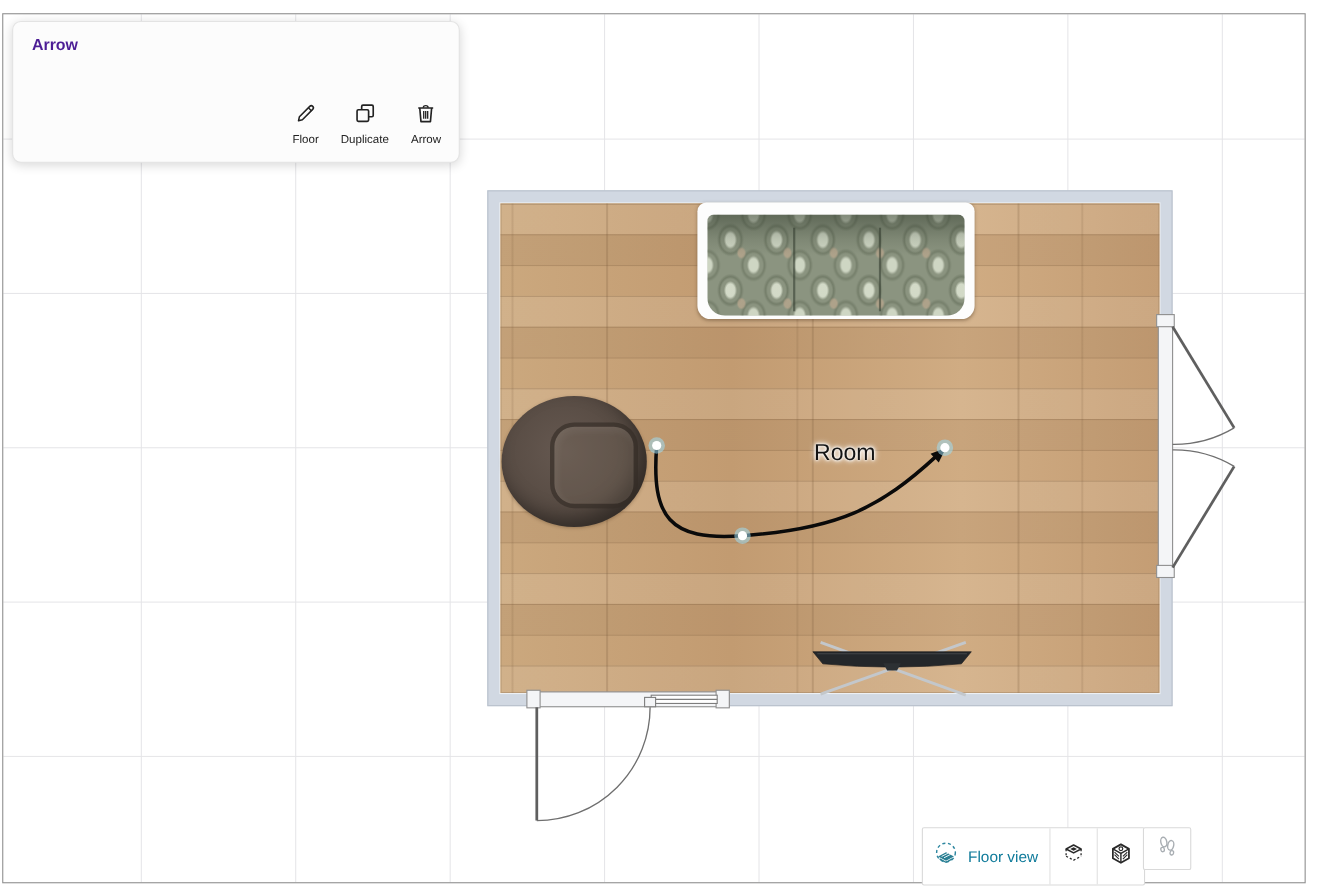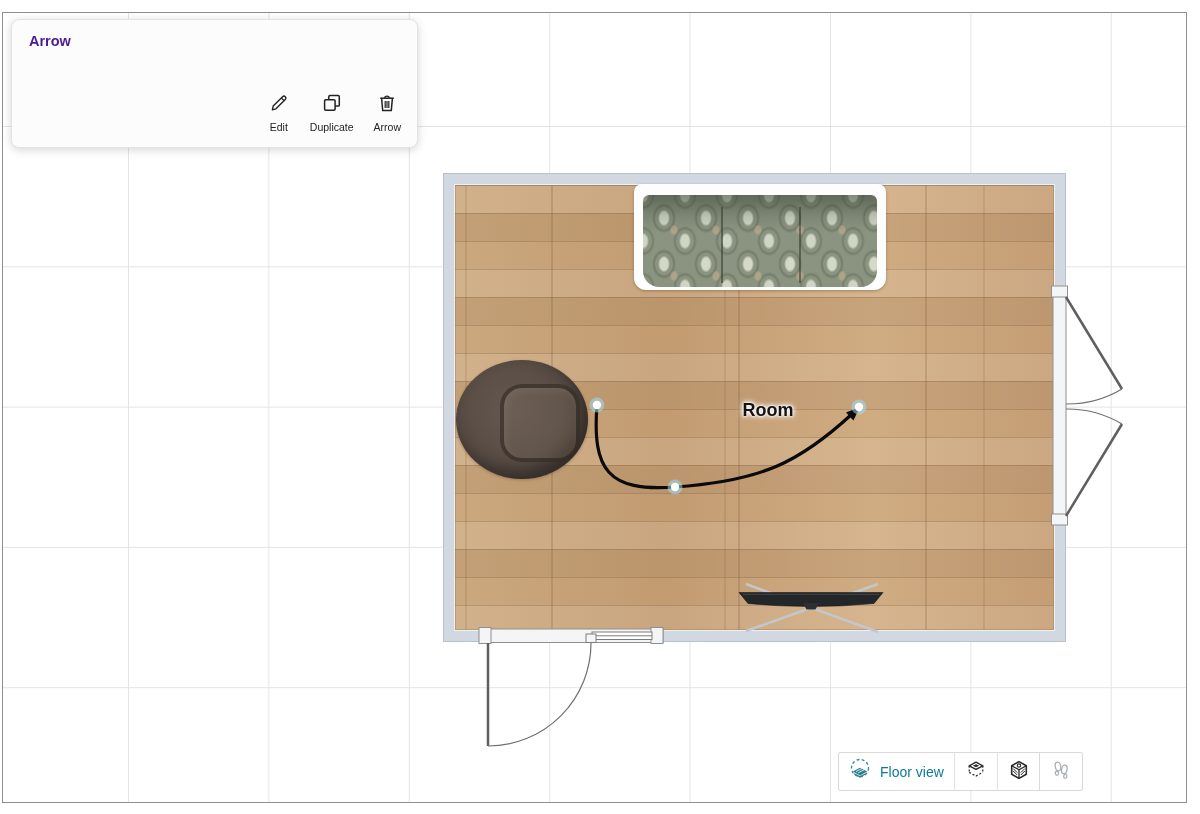--- a/index.html
+++ b/index.html
@@ -55,35 +55,35 @@
     box-shadow:inset -7px -9px 16px rgba(0,0,0,.35), 0 1px 3px rgba(60,40,20,.3);}
   .chair-cushion{position:absolute;left:44px;top:24px;width:72px;height:70px;border-radius:22px;
     border:4px solid rgba(32,26,21,.5);background:rgba(125,110,96,.28);
     box-shadow:inset 2px 3px 8px rgba(255,255,255,.08);}
 
   
   .overlay{position:absolute;left:0;top:0;pointer-events:none;}
 
   
   .room-label{position:absolute;left:726px;top:400px;width:84px;text-align:center;
-    font-size:18px;color:#141414;
-    text-shadow:0 0 2px #fff,0 0 3px #fff,0 0 5px #fff,0 0 7px #fff;font-weight:bold;}
+    font-size:21px;color:#141414;
+    text-shadow:0 0 2px #fff,0 0 3px #fff,0 0 5px #fff,0 0 7px #fff;}
 
   
   .panel{position:absolute;left:11px;top:19px;width:407px;height:129px;background:#fcfcfc;
     border:1px solid #e3e3e3;border-radius:8px;box-sizing:border-box;
     box-shadow:0 2px 10px rgba(0,0,0,.16);}
   .panel-title{position:absolute;left:17px;top:13px;font-size:14.5px;font-weight:bold;color:#4c1d95;}
   .panel-actions{position:absolute;right:14px;bottom:12px;display:flex;gap:16px;}
   .action{display:flex;flex-direction:column;align-items:center;gap:4px;background:none;border:none;
     padding:2px 2px;cursor:pointer;font-family:inherit;}
   .action-label{font-size:10.5px;color:#222;}
 
   
-  .viewbar{position:absolute;left:838px;top:752px;display:flex;align-items:stretch;height:39px;
+  .viewbar{position:absolute;left:838px;top:752px;display:flex;align-items:stretch;height:53px;
     background:#fff;border:1px solid #d9d9d9;border-radius:2px;box-sizing:border-box;}
   .viewbar .cell{display:flex;align-items:center;justify-content:center;padding:0 10px;cursor:pointer;}
   .viewbar .divider{width:1px;background:#e2e2e2;}
   .floorview-label{margin-left:8px;font-size:14px;color:#0e7a9a;}
   .walk-btn{position:absolute;left:1039px;top:752px;width:44px;height:39px;background:#fff;
     border:1px solid #d9d9d9;border-radius:2px;box-sizing:border-box;display:flex;
     align-items:center;justify-content:center;cursor:default;}
 </style>
 </head>
 <body>
@@ -163,21 +163,21 @@
     <div class="panel-title">Arrow</div>
     <div class="panel-actions">
 
       <button class="action">
         <span>
           <svg width="22" height="22" viewBox="0 0 22 22">
             <path d="M4.4,17.8 L5.2,14.1 L14.6,4.7 a1.9,1.9 0 0 1 2.7,2.7 L7.9,16.8 L4.4,17.8 Z" fill="none" stroke="#222" stroke-width="1.4" stroke-linejoin="round"></path>
             <line x1="13.4" y1="6" x2="16" y2="8.6" stroke="#222" stroke-width="1.2"></line>
           </svg>
         </span>
-        <span class="action-label">Edit</span>
+        <span class="action-label">Floor</span>
       </button>
 
       <button class="action">
         <span>
           <svg width="22" height="22" viewBox="0 0 22 22">
             <rect x="7.8" y="3.6" width="10.5" height="10.5" rx="1.2" fill="none" stroke="#222" stroke-width="1.5"></rect>
             <rect x="3.6" y="7.8" width="10.5" height="10.5" rx="1.2" fill="#fcfcfc" stroke="#222" stroke-width="1.5"></rect>
           </svg>
         </span>
         <span class="action-label">Duplicate</span>

